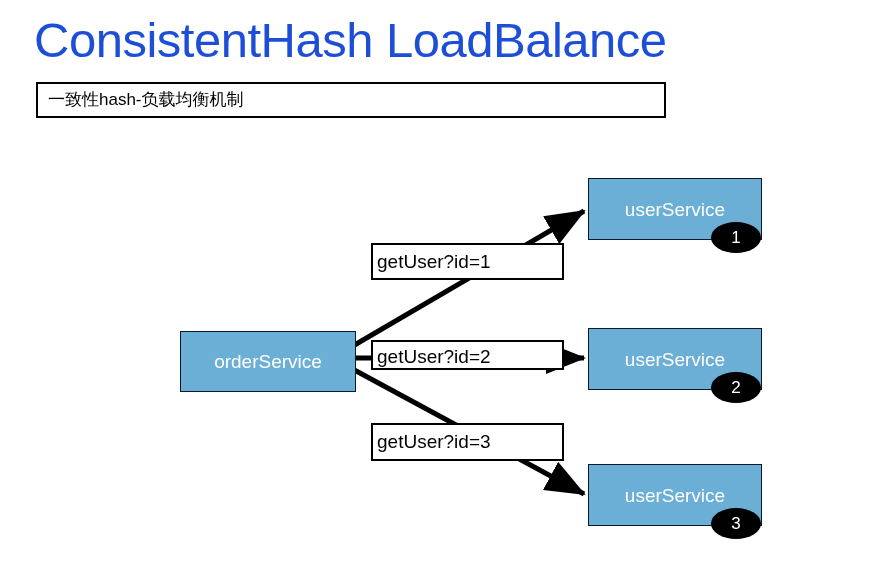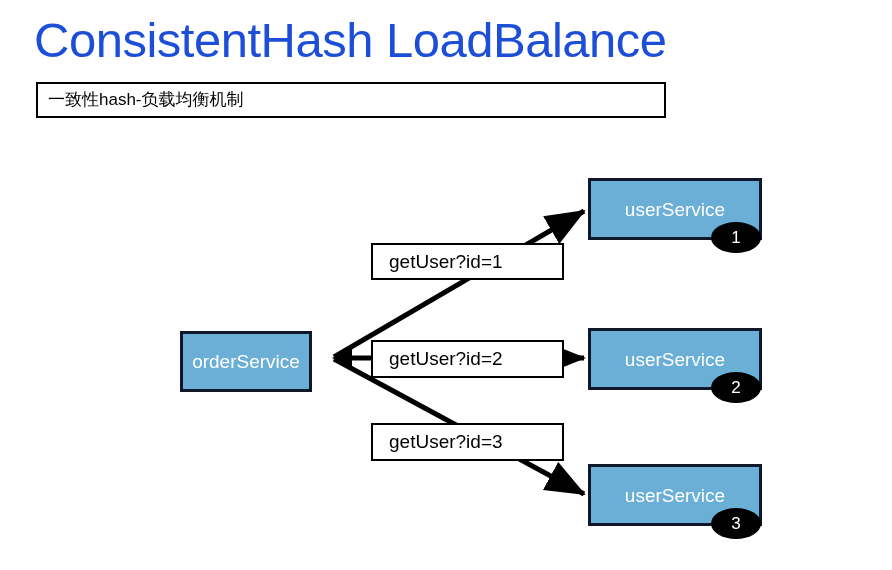--- a/index.html
+++ b/index.html
@@ -67,34 +67,34 @@
     width: 892px;
     height: 570px;
     pointer-events: none;
   }
 
   
   .node {
     position: absolute;
     box-sizing: border-box;
     background: #6BAED6;
-    border: 3px solid #0f172a;
+    border: 1px solid #0f172a;
     display: flex;
     align-items: center;
     justify-content: center;
     text-align: center;
     color: #ffffff;
     font-size: 19px;
     line-height: 25px;
     padding: 0 6px;
   }
   .node-order {
     left: 180px;
     top: 331px;
-    width: 132px;
+    width: 176px;
     height: 61px;
   }
   .node-user-1 { left: 588px; top: 178px;  width: 174px; height: 62px; }
   .node-user-2 { left: 588px; top: 328px;  width: 174px; height: 62px; }
   .node-user-3 { left: 588px; top: 464px;  width: 174px; height: 62px; }
 
   
   .badge {
     position: absolute;
     width: 50px;
@@ -114,25 +114,25 @@
   .edge-label {
     position: absolute;
     box-sizing: border-box;
     background: #ffffff;
     border: 2px solid #000000;
     display: flex;
     align-items: center;
     font-size: 19px;
     line-height: 22px;
     color: #000000;
-    padding-left: 16px;
+    padding-left: 4px;
     white-space: nowrap;
   }
   .edge-label-1 { left: 371px; top: 243px; width: 193px; height: 37px; }
-  .edge-label-2 { left: 371px; top: 340px; width: 193px; height: 38px; }
+  .edge-label-2 { left: 371px; top: 340px; width: 193px; height: 30px; align-items: flex-end; }
   .edge-label-3 { left: 371px; top: 423px; width: 193px; height: 38px; }
 </style>
 </head>
 <body>
 
 <div id="canvas">
 
   <div class="page-title">ConsistentHash LoadBalance</div>
 
   <div class="subtitle-box">

